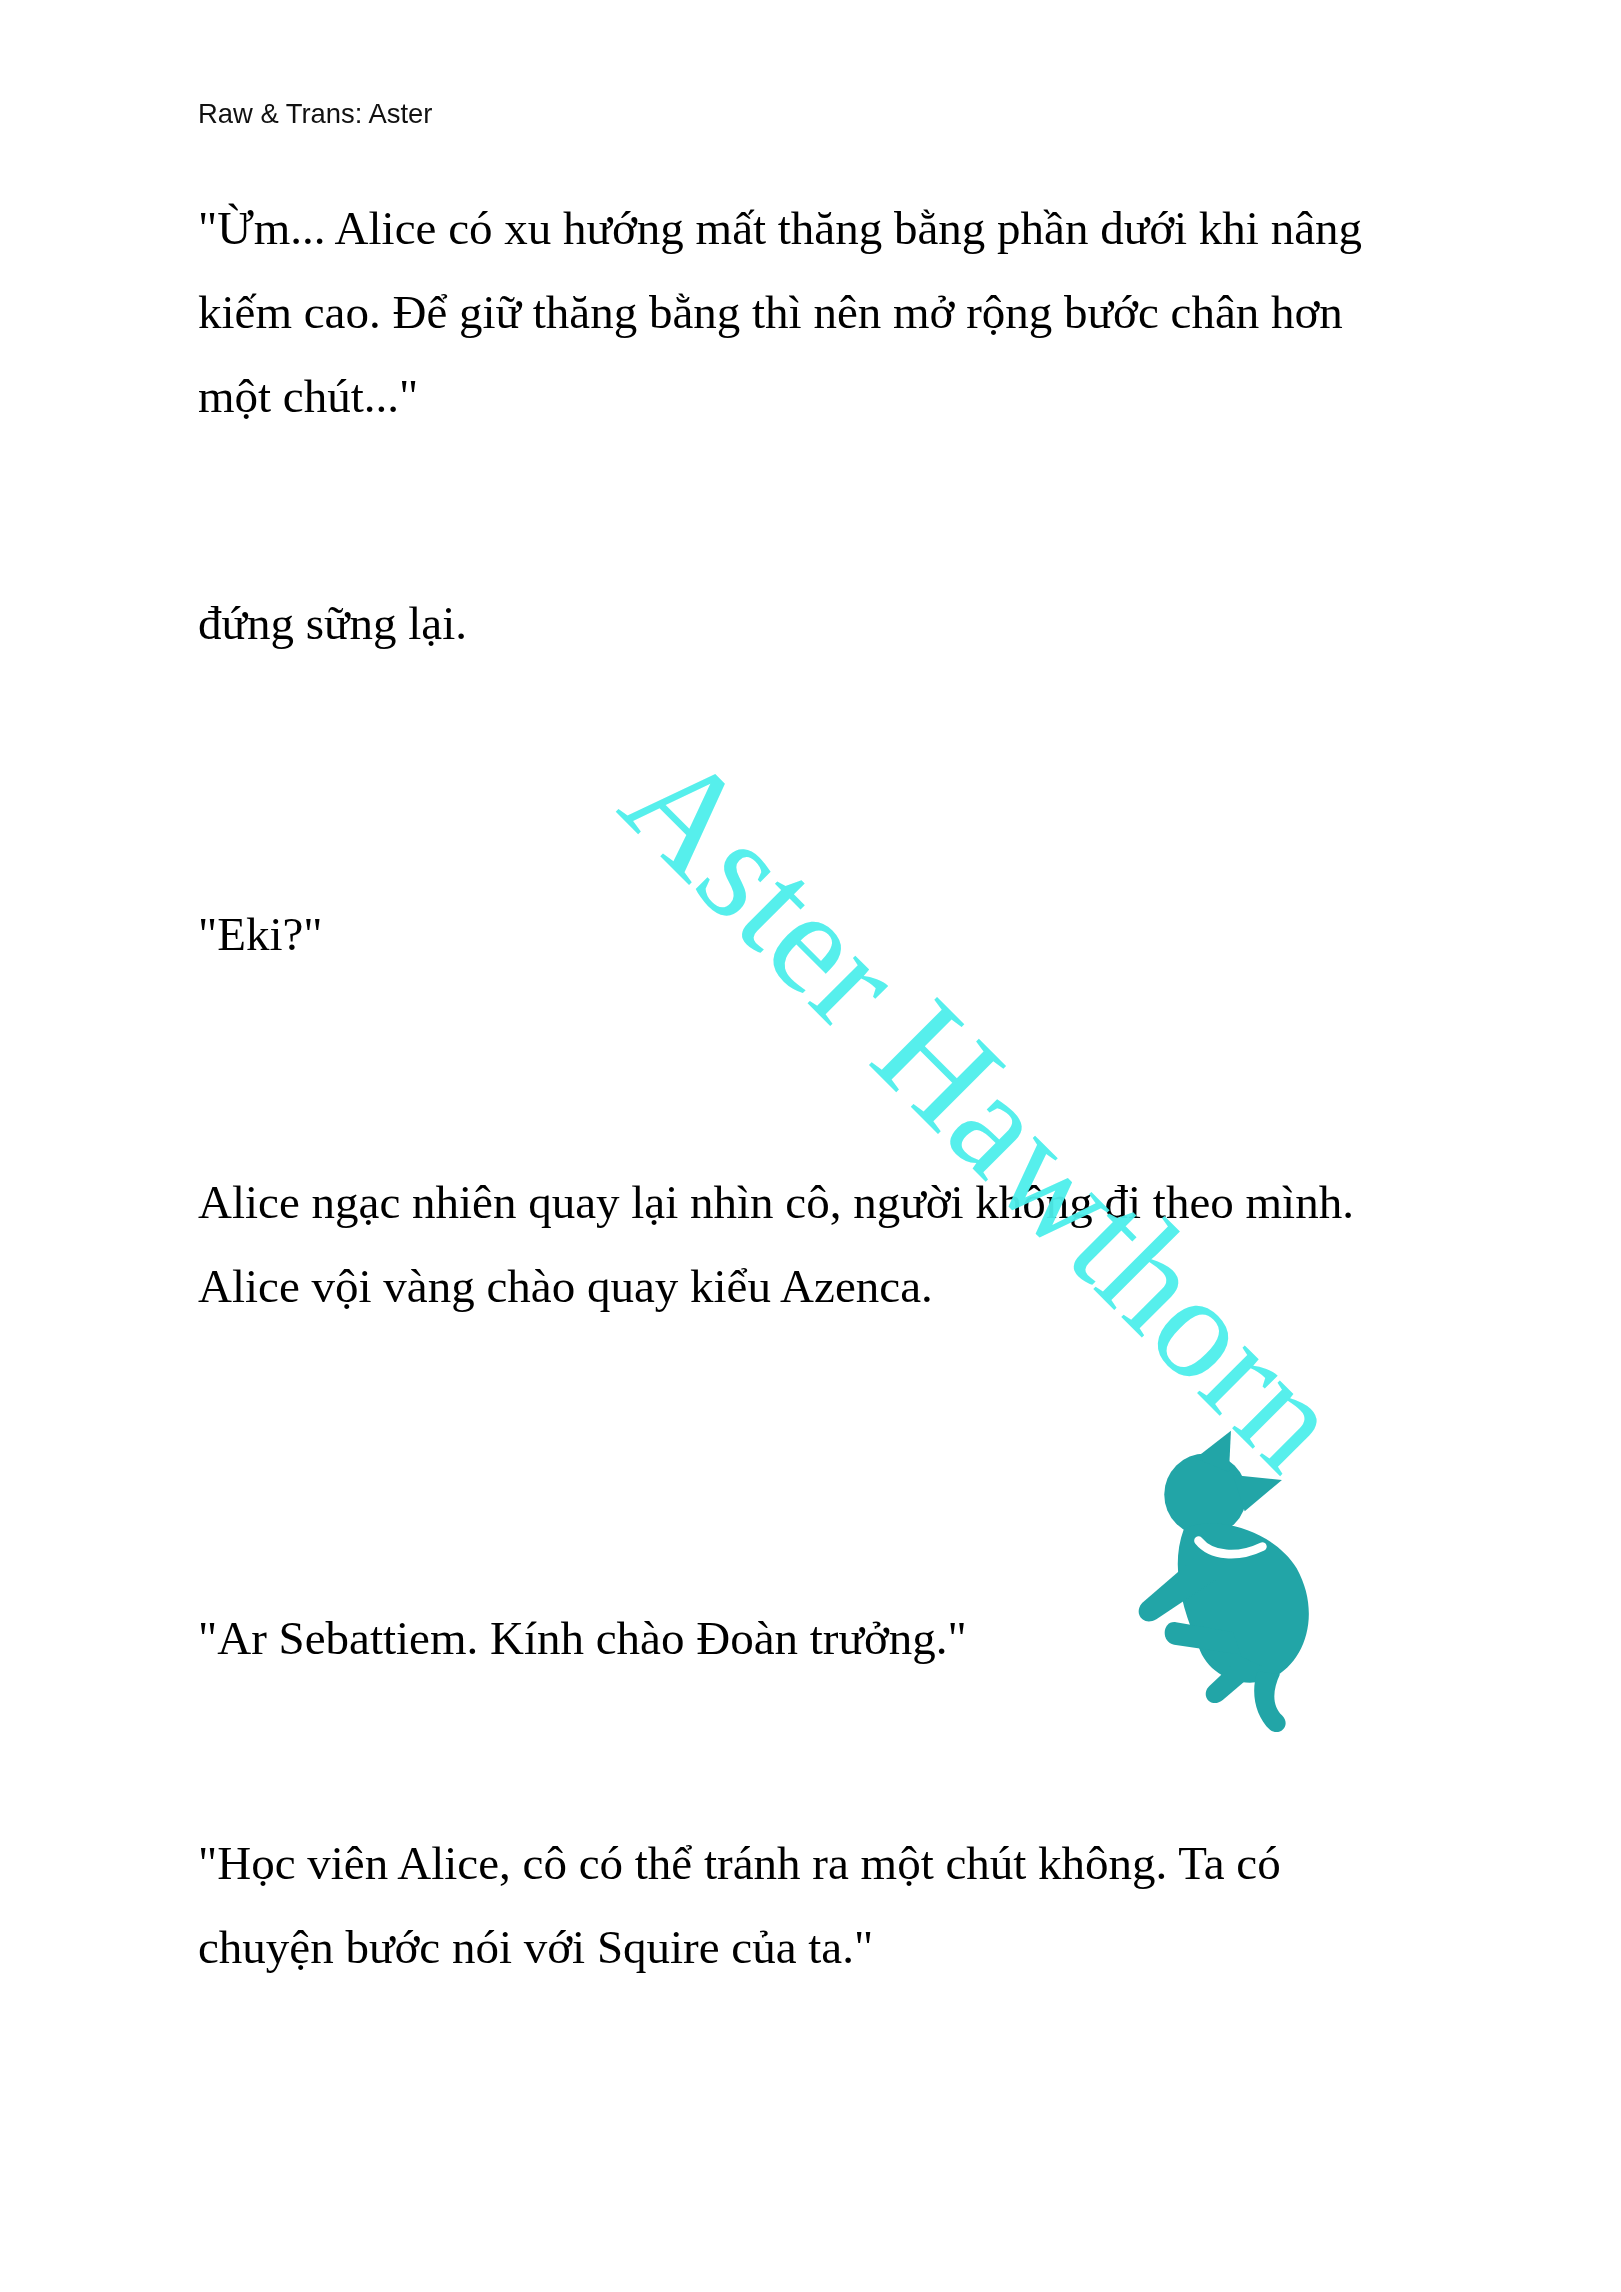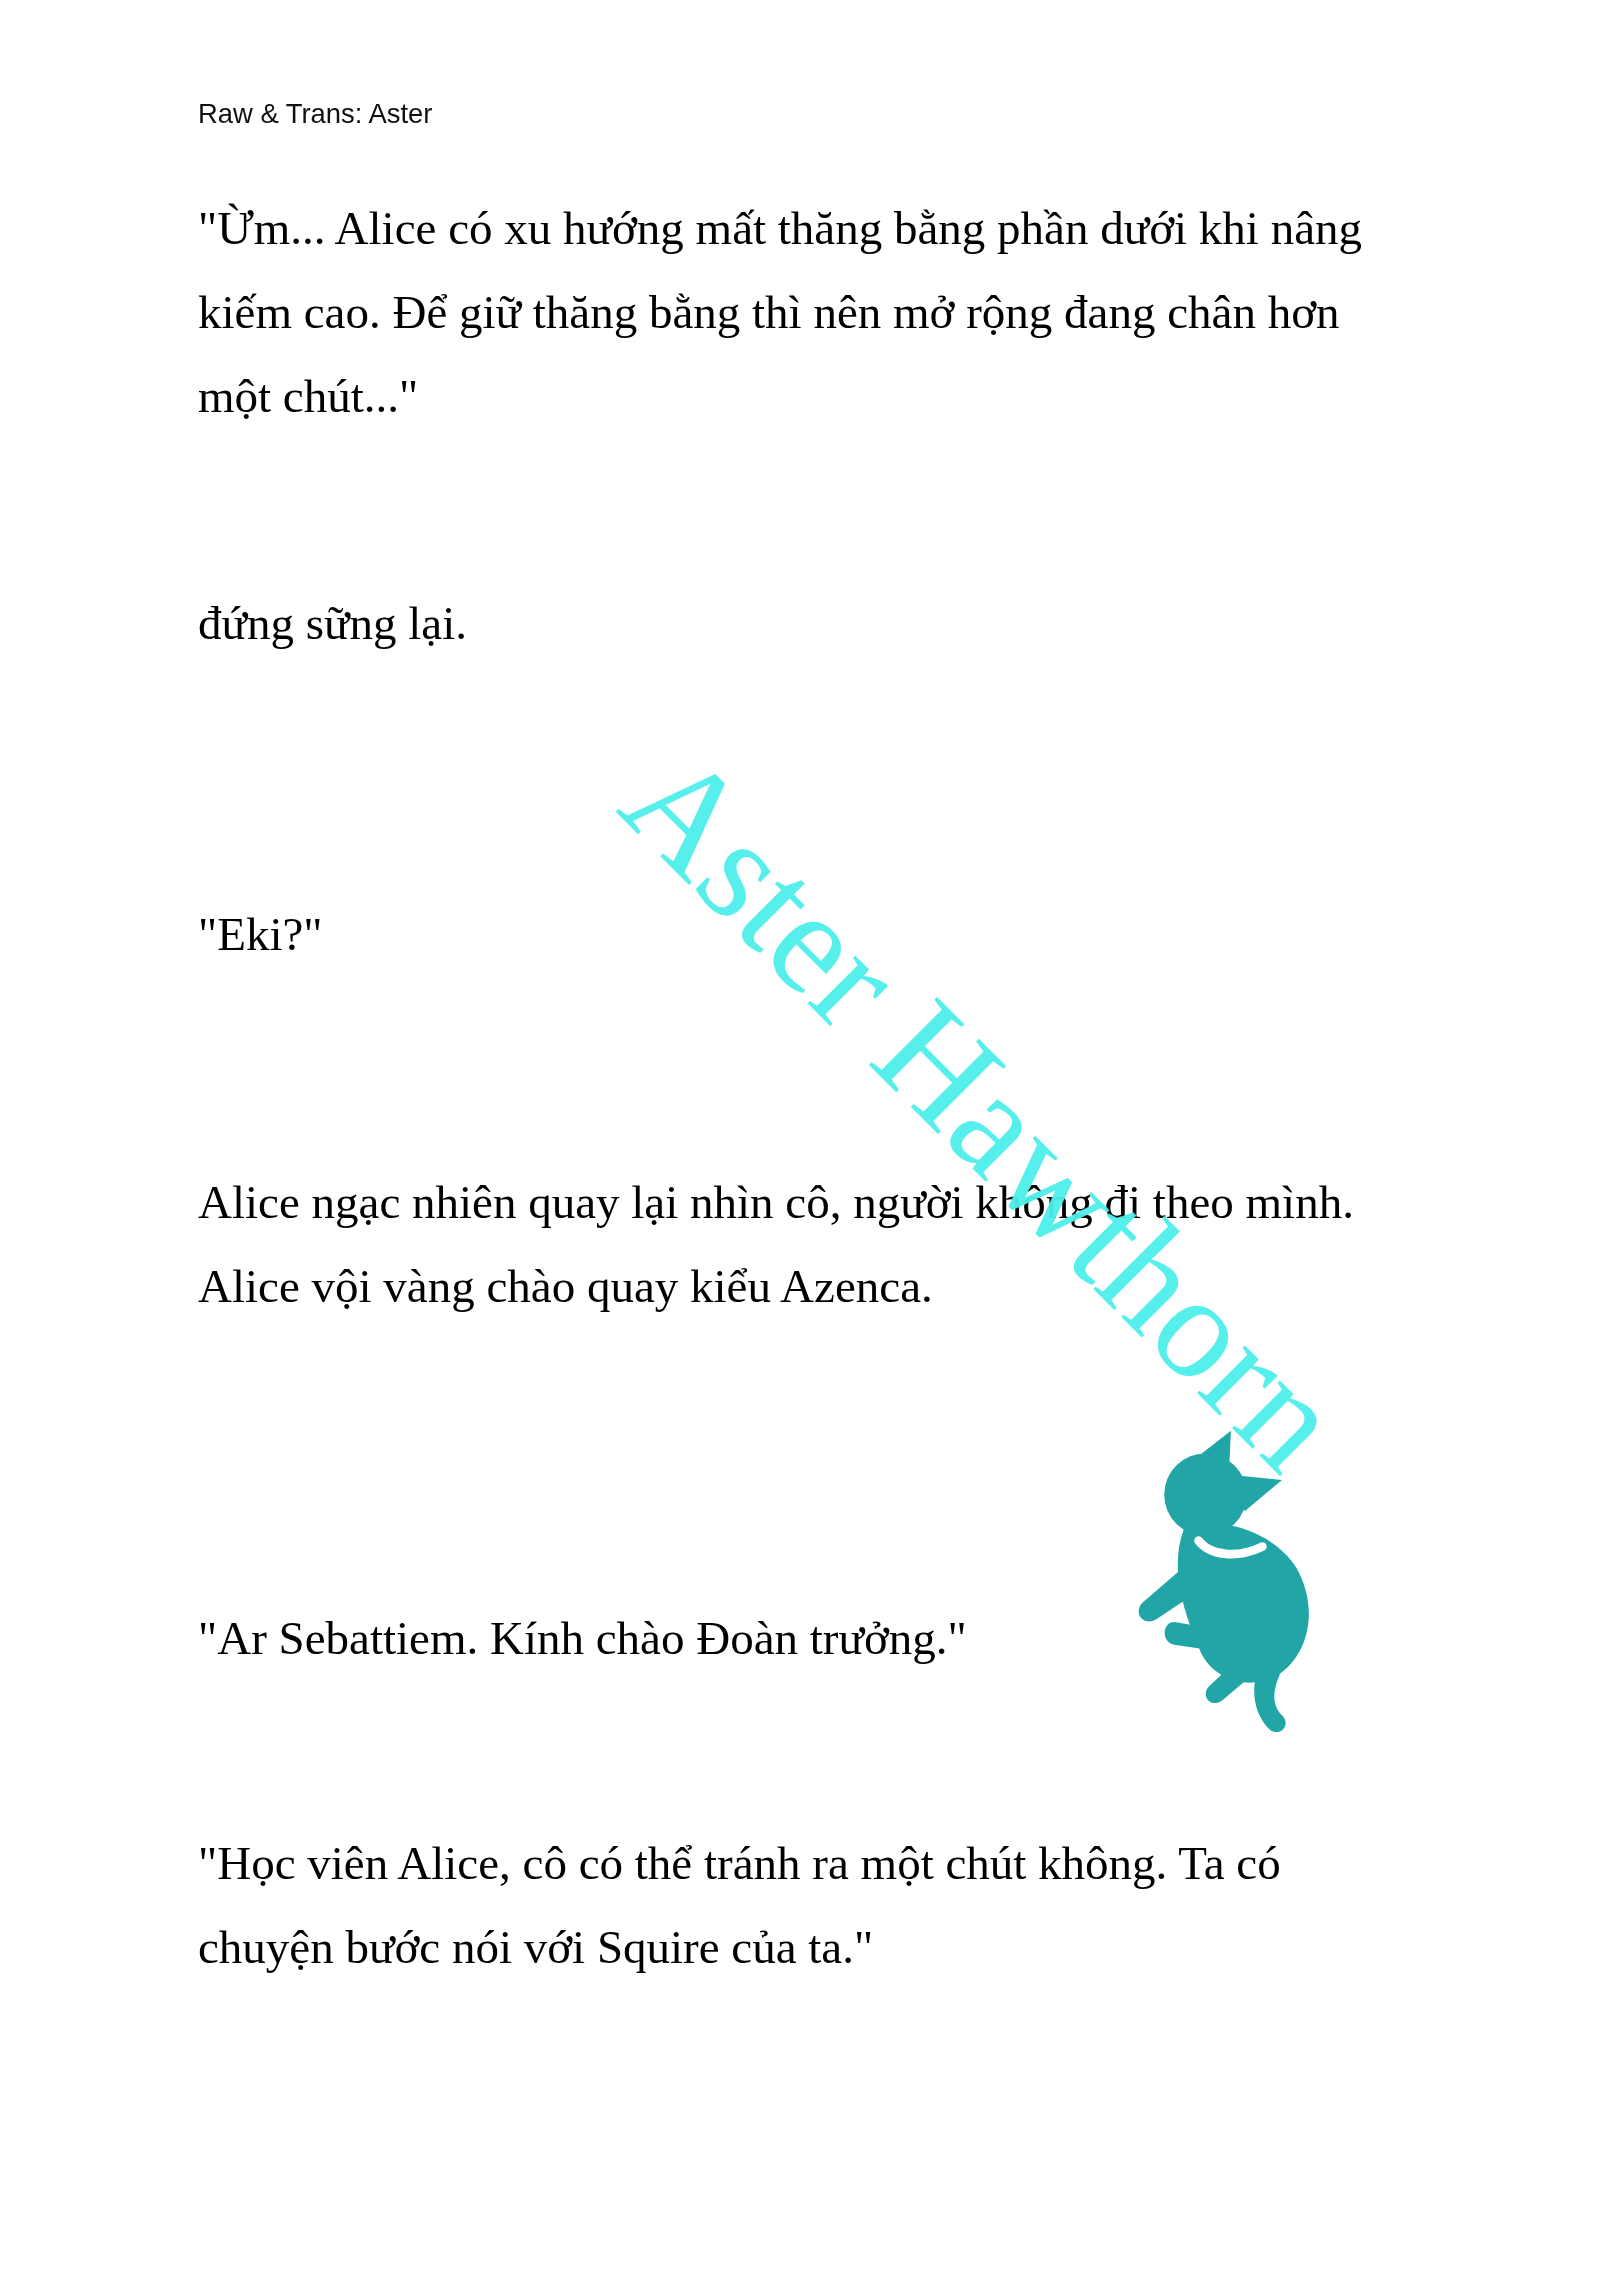--- a/index.html
+++ b/index.html
@@ -25,21 +25,21 @@
 </style>
 </head>
 <body>
 
 <div class="page">
 
   <div class="header">Raw &amp; Trans: Aster</div>
 
   <p class="para" style="top:186px">
     <span class="line">"Ừm... Alice có xu hướng mất thăng bằng phần dưới khi nâng</span>
-    <span class="line">kiếm cao. Để giữ thăng bằng thì nên mở rộng đang chân hơn</span>
+    <span class="line">kiếm cao. Để giữ thăng bằng thì nên mở rộng bước chân hơn</span>
     <span class="line">một chút..."</span>
   </p>
 
   <p class="para" style="top:581px">
     <span class="line">đứng sững lại.</span>
   </p>
 
   <p class="para" style="top:892px">
     <span class="line">"Eki?"</span>
   </p>

